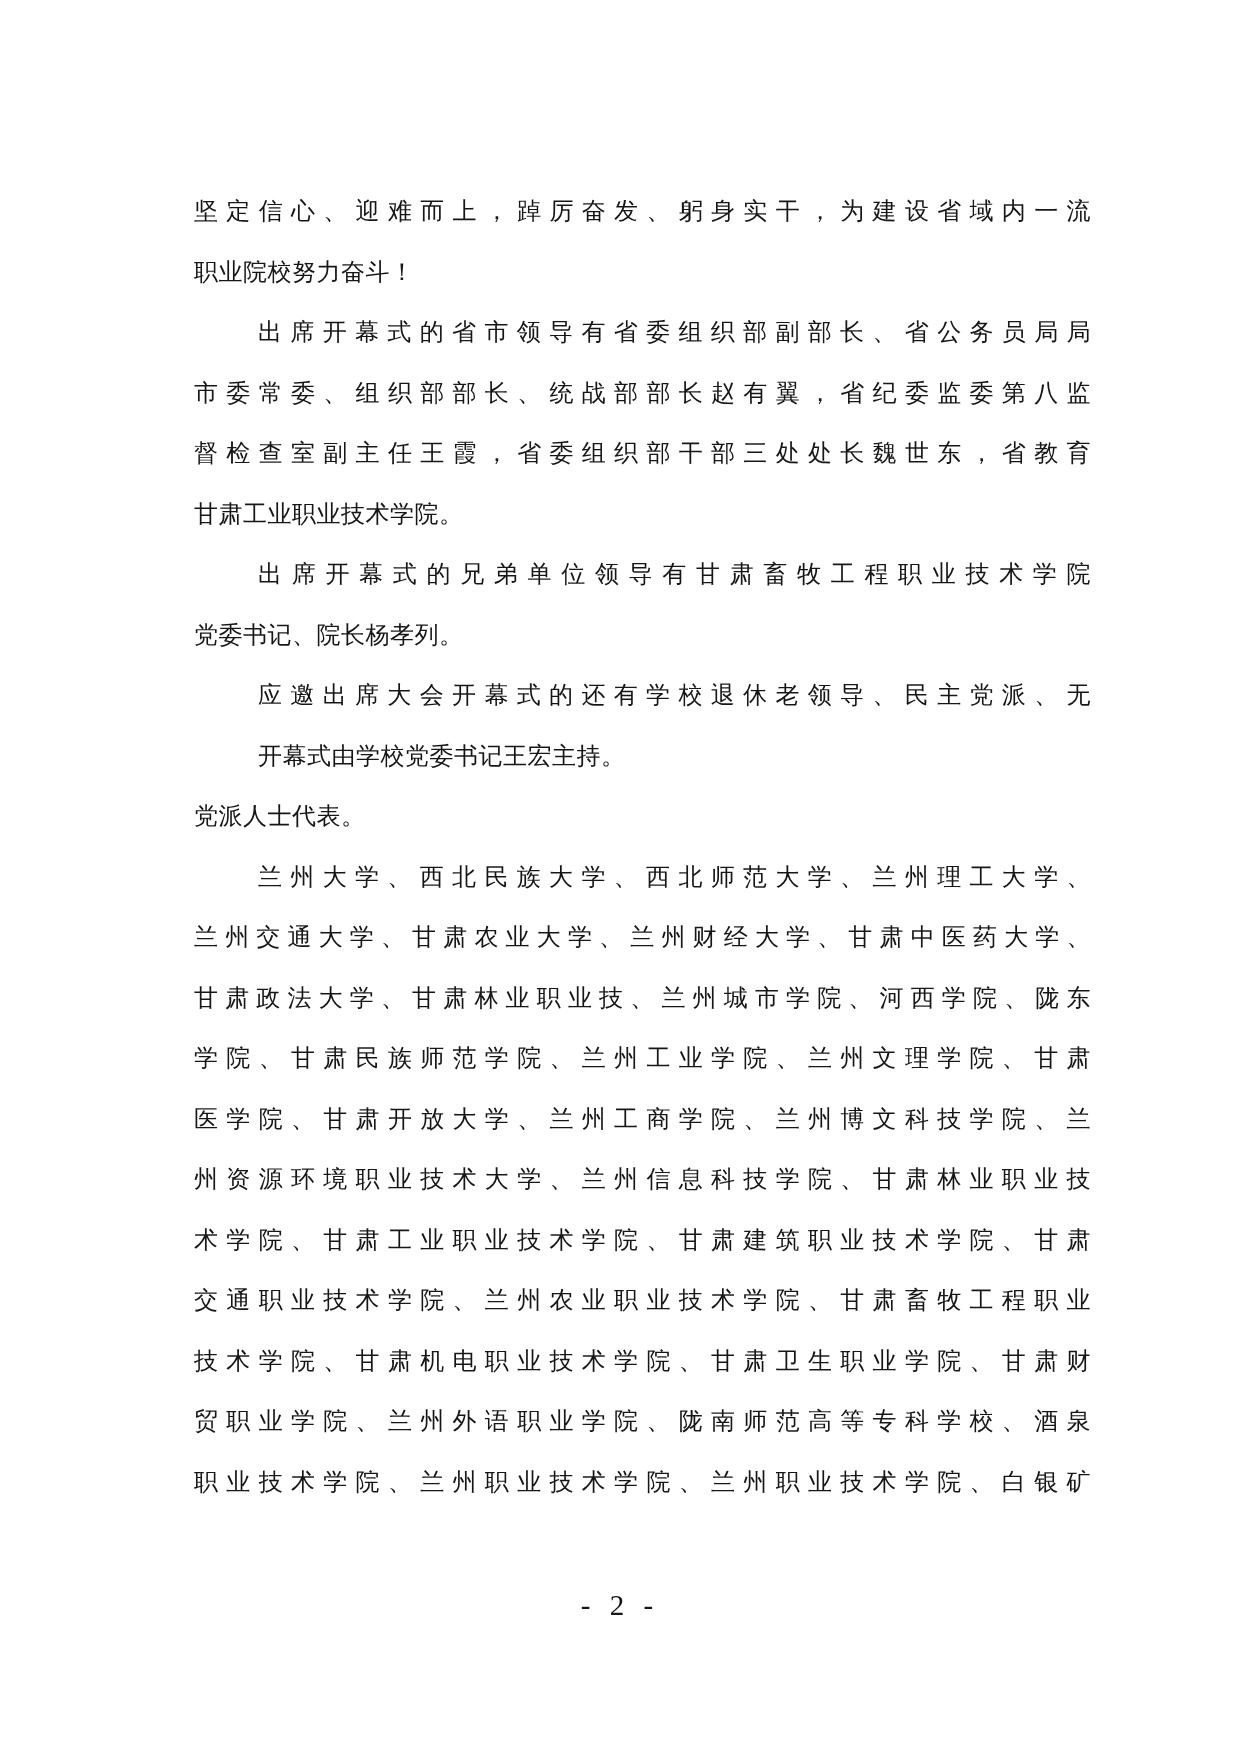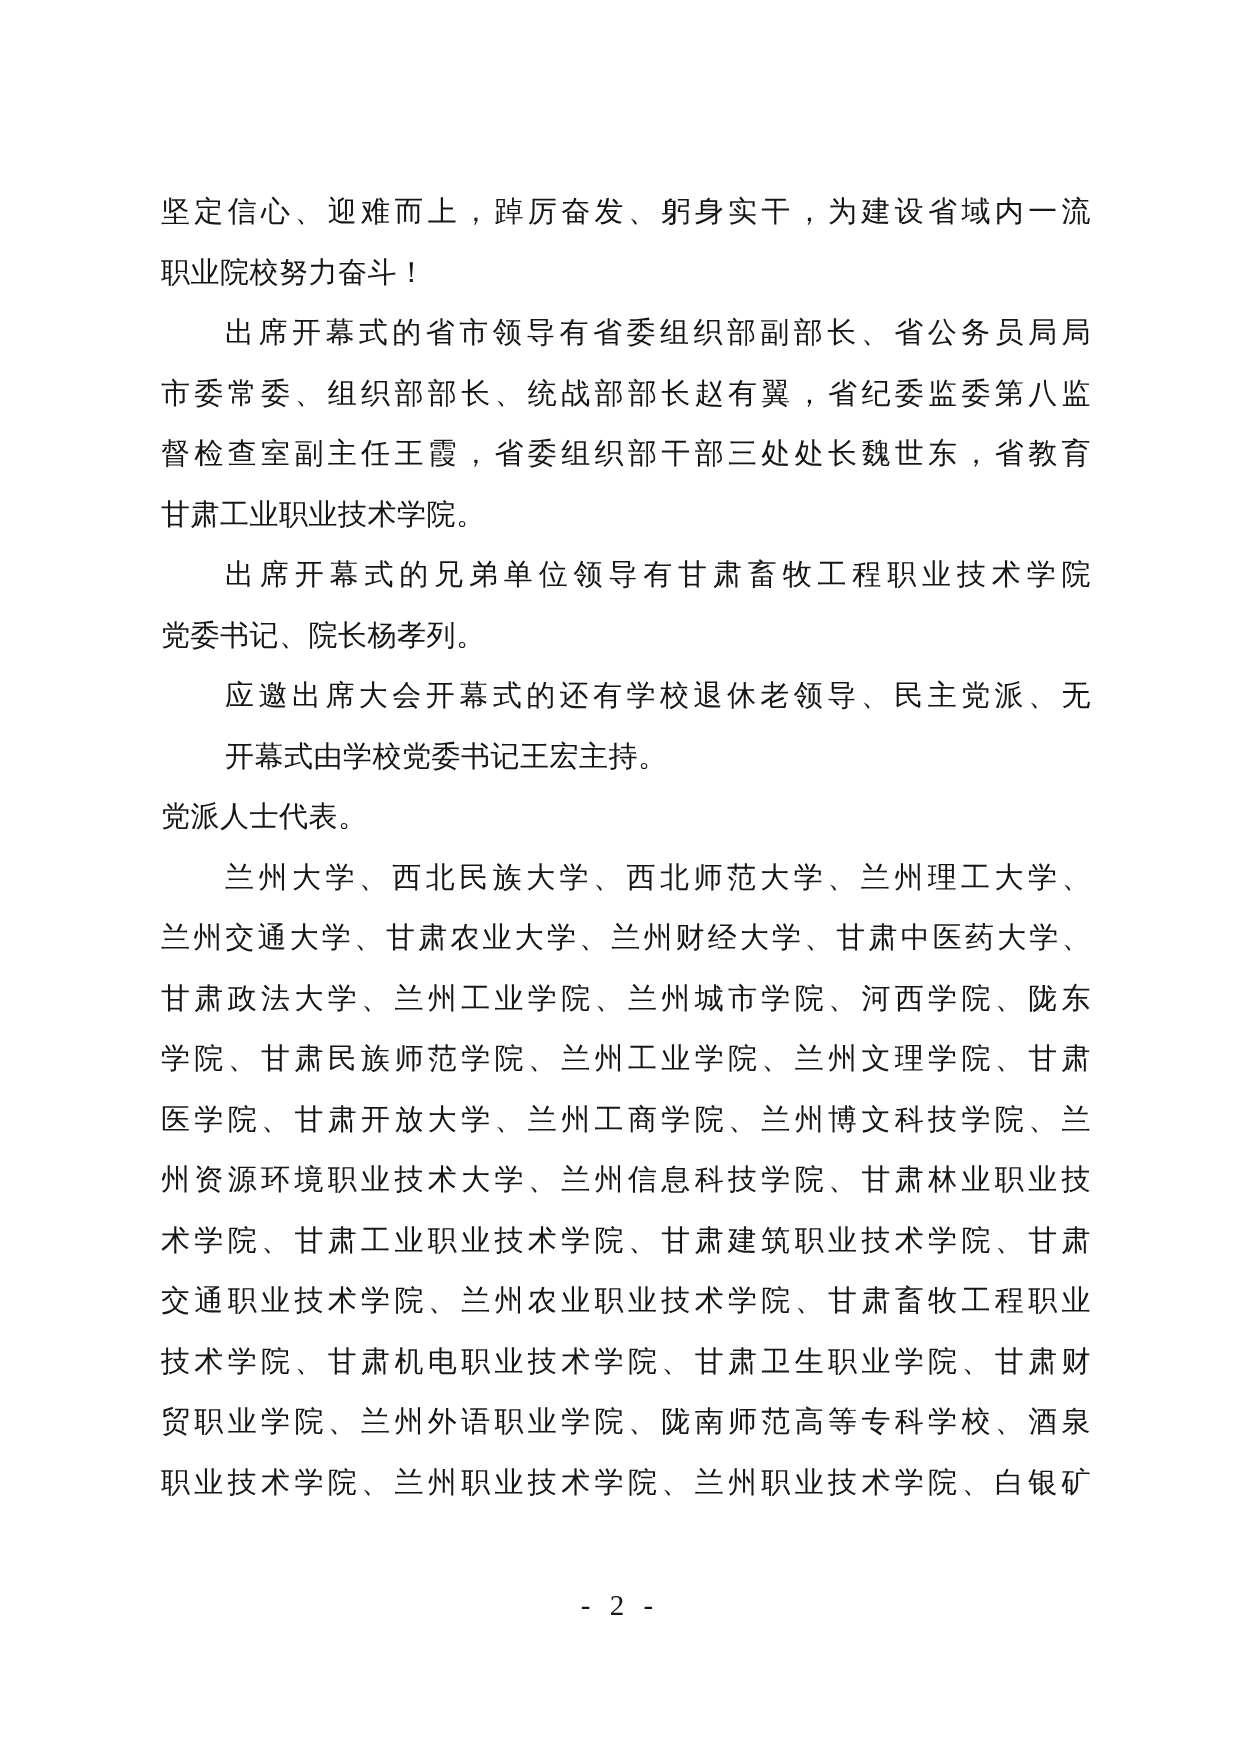--- a/index.html
+++ b/index.html
@@ -26,23 +26,24 @@
   .text-block {
     position: absolute;
     left: 161px;
     top: 181px;
     width: 930px;
     color: var(--text-color);
   }
   .line {
     height: 60.5px;
     line-height: 60.5px;
-    font-size: 29px;
+    font-size: 24px;
     letter-spacing: 0.5px;
     text-align: left;
+    margin-left: 33px;
   }
   .line.j {
     text-align: justify;
     text-align-last: justify;
     text-justify: inter-character;
   }
   .line.ind {
     text-indent: 64px;
   }
   .footer {
@@ -69,21 +70,21 @@
       <div class="line j">市委常委、组织部部长、统战部部长赵有翼，省纪委监委第八监</div>
       <div class="line j">督检查室副主任王霞，省委组织部干部三处处长魏世东，省教育</div>
       <div class="line">甘肃工业职业技术学院。</div>
       <div class="line j ind">出席开幕式的兄弟单位领导有甘肃畜牧工程职业技术学院</div>
       <div class="line">党委书记、院长杨孝列。</div>
       <div class="line j ind">应邀出席大会开幕式的还有学校退休老领导、民主党派、无</div>
       <div class="line ind">开幕式由学校党委书记王宏主持。</div>
       <div class="line">党派人士代表。</div>
       <div class="line j ind">兰州大学、西北民族大学、西北师范大学、兰州理工大学、</div>
       <div class="line j">兰州交通大学、甘肃农业大学、兰州财经大学、甘肃中医药大学、</div>
-      <div class="line j">甘肃政法大学、兰州工业学院、兰州城市学院、河西学院、陇东</div>
+      <div class="line j">甘肃政法大学、甘肃林业职业技、兰州城市学院、河西学院、陇东</div>
       <div class="line j">学院、甘肃民族师范学院、兰州工业学院、兰州文理学院、甘肃</div>
       <div class="line j">医学院、甘肃开放大学、兰州工商学院、兰州博文科技学院、兰</div>
       <div class="line j">州资源环境职业技术大学、兰州信息科技学院、甘肃林业职业技</div>
       <div class="line j">术学院、甘肃工业职业技术学院、甘肃建筑职业技术学院、甘肃</div>
       <div class="line j">交通职业技术学院、兰州农业职业技术学院、甘肃畜牧工程职业</div>
       <div class="line j">技术学院、甘肃机电职业技术学院、甘肃卫生职业学院、甘肃财</div>
       <div class="line j">贸职业学院、兰州外语职业学院、陇南师范高等专科学校、酒泉</div>
       <div class="line j">职业技术学院、兰州职业技术学院、兰州职业技术学院、白银矿</div>
     </div>
   <div class="footer">- 2 -</div>

